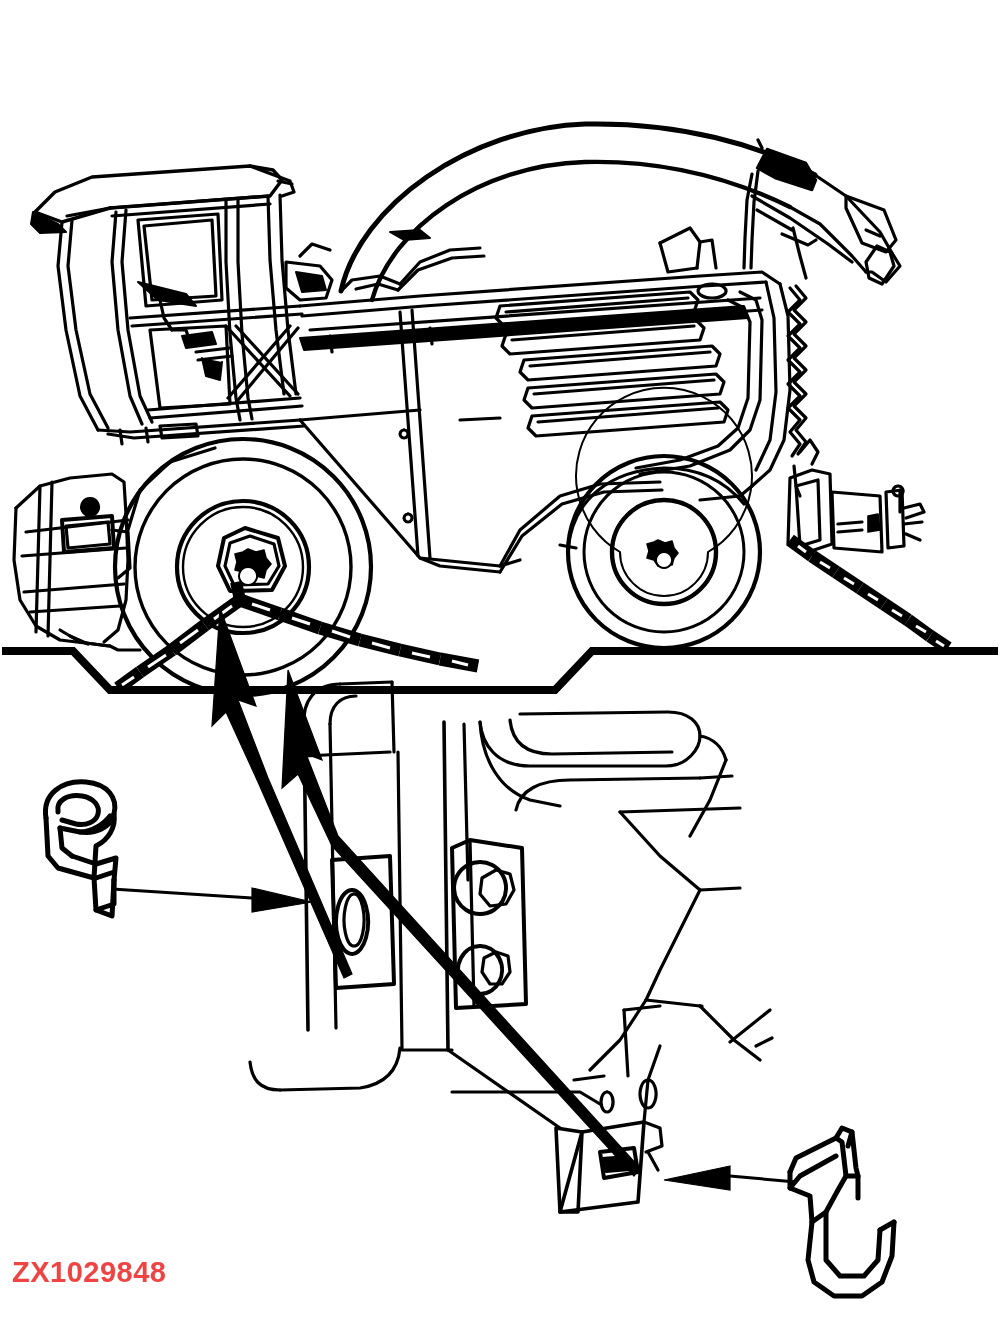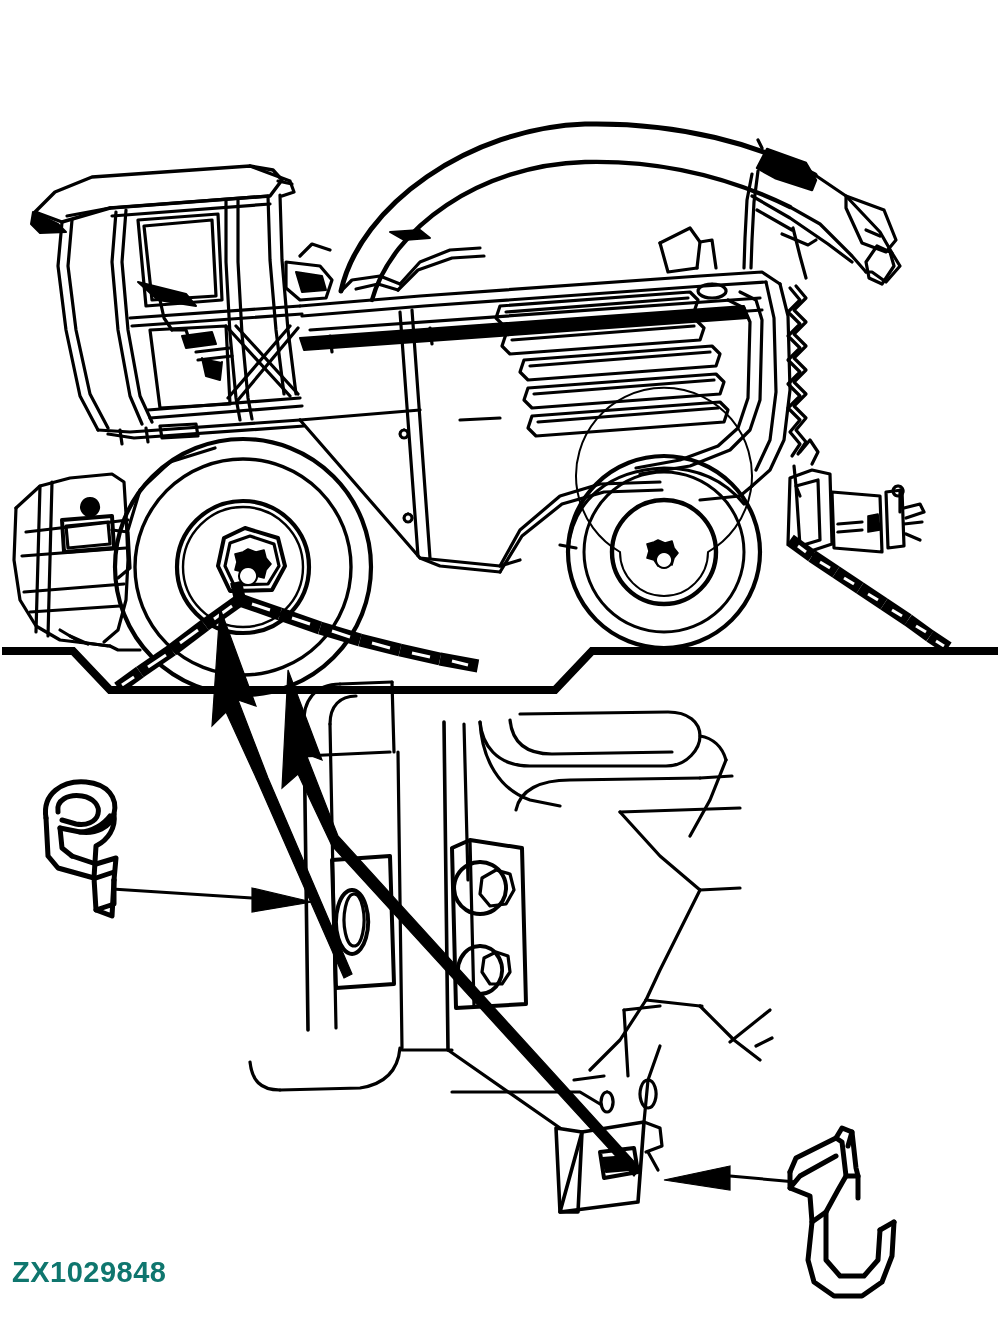--- a/index.html
+++ b/index.html
@@ -7,21 +7,21 @@
   body{
     width:1000px;height:1317px;
     font-family:"Liberation Sans", sans-serif;
     overflow:hidden;position:relative;
   }
   #figure{position:absolute;left:0;top:0;width:1000px;height:1317px;}
   svg{display:block;}
   .cap{
     position:absolute;left:12px;top:1258px;
     font-family:"Liberation Sans", sans-serif;
-    font-size:29px;font-weight:bold;color:#0f766e;
+    font-size:29px;font-weight:bold;color:#ef4444;
     letter-spacing:0.5px;line-height:1;
     user-select:text;
   }
 </style>
 </head>
 <body>
 
 <div id="figure">
 <svg width="1000" height="1317" viewBox="0 0 1000 1317" xmlns="http://www.w3.org/2000/svg">
 

